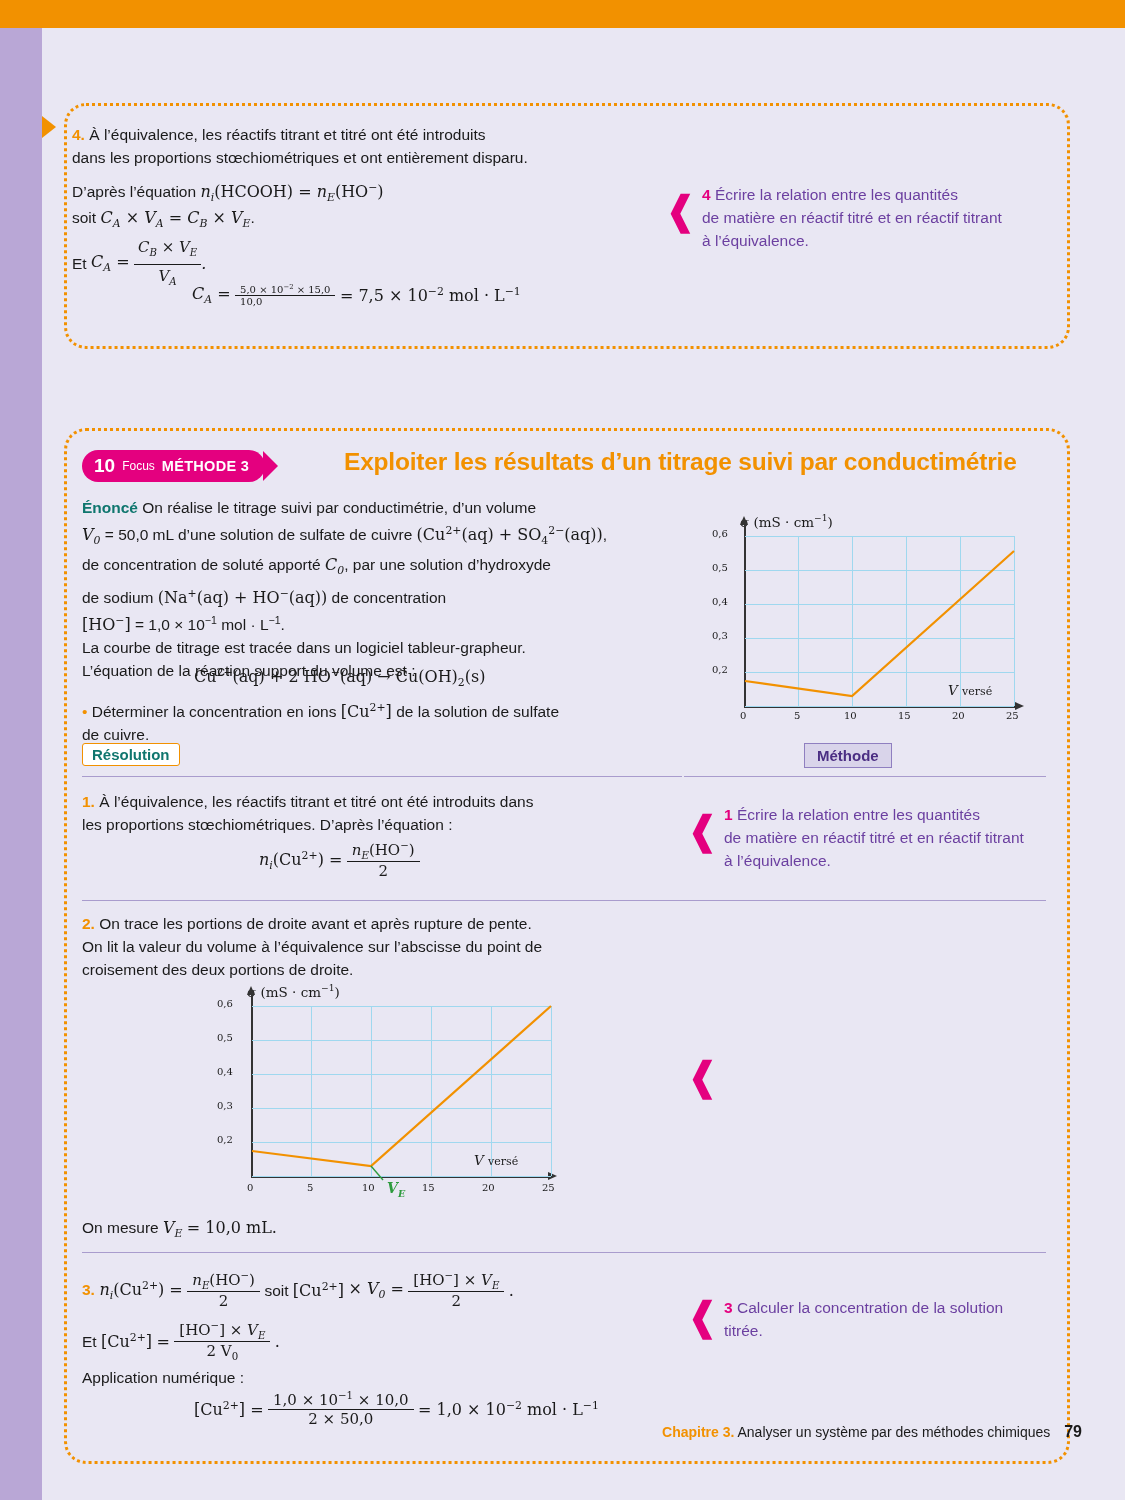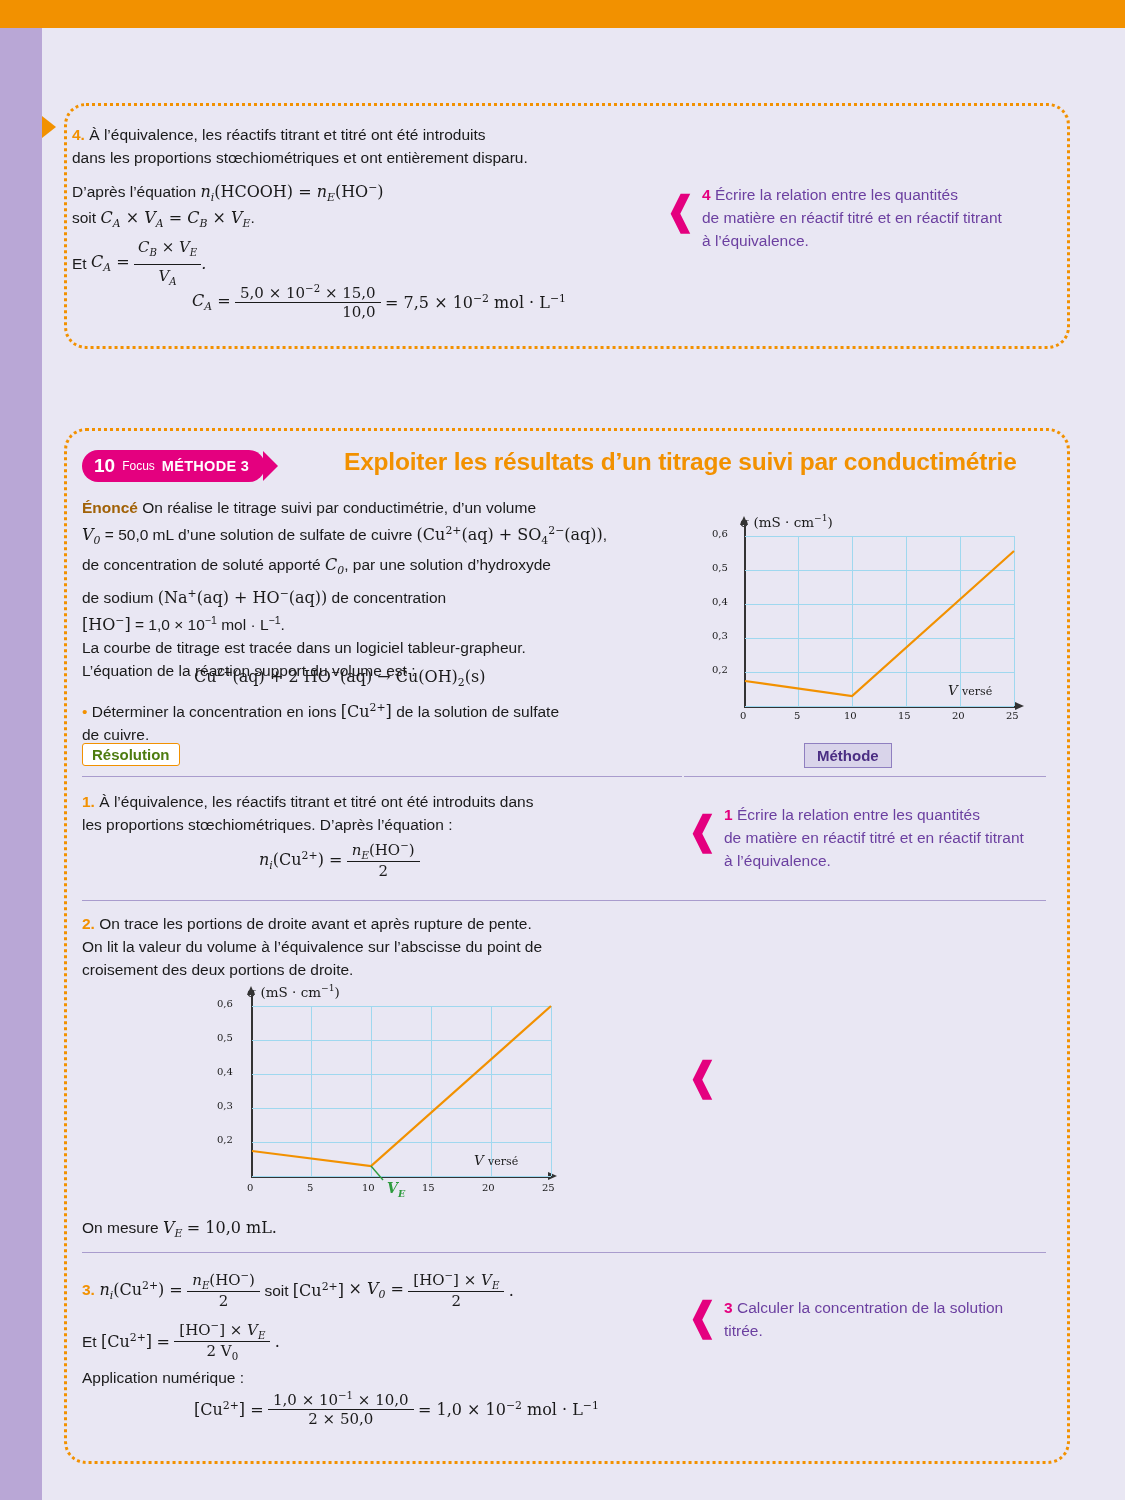--- a/index.html
+++ b/index.html
@@ -64,21 +64,21 @@
   .badge-arrow{
     width:0;height:0;border-top:15px solid transparent;border-bottom:15px solid transparent;
     border-left:15px solid #e4007f;margin-left:-2px;
   }
   .title10{
     position:absolute;left:280px;top:20px;color:#f29100;font-size:24.5px;font-weight:bold;
     font-family:"Liberation Sans",sans-serif;letter-spacing:-.2px;
   }
 
   .label-reso{
-    position:absolute;left:18px;top:315px;border:1.5px solid #f29100;color:#4d7c0f;
+    position:absolute;left:18px;top:315px;border:1.5px solid #f29100;color:#0f766e;
     font-weight:bold;font-size:15px;padding:2px 9px;border-radius:3px;background:#fff;
   }
   .label-meth{
     position:absolute;left:740px;top:315px;border:1px solid #8f7fc0;color:#4b2e83;
     font-weight:bold;font-size:15px;padding:3px 12px;background:#d9d4ea;
   }
   .rule{position:absolute;height:1px;background:#a99ccd;}
 
   
   .graph{position:absolute;}
@@ -124,21 +124,21 @@
     <span>Et</span>
     <span class="math" style="display:inline-block;vertical-align:middle;">C<sub>A</sub> =</span>
     <span style="display:inline-block;vertical-align:middle;text-align:center;font-family:'DejaVu Serif',serif;font-style:italic;font-size:15px;">
       <span style="display:block;padding:0 4px;">C<sub>B</sub> × V<sub>E</sub></span>
       <span style="display:block;border-top:1px solid #1a1a1a;padding:0 4px;">V<sub>A</sub></span>
     </span><span class="math">.</span>
   </div>
 
   <div class="content" style="left:150px;top:255px;">
     <span class="math" style="display:inline-block;vertical-align:middle;">C<sub>A</sub> =</span>
-    <span style="display:inline-block;vertical-align:middle;text-align:right;font-family:'DejaVu Serif',serif;font-size:15px;">
+    <span style="display:inline-block;vertical-align:middle;text-align:left;font-family:'DejaVu Serif',serif;font-size:10px;">
       <span style="display:block;padding:0 5px;">5,0 × 10<sup>−2</sup> × 15,0</span>
       <span style="display:block;border-top:1px solid #1a1a1a;padding:0 5px;">10,0</span>
     </span>
     <span class="mathu" style="vertical-align:middle;"> = 7,5 × 10<sup>−2</sup> mol · L<sup>−1</sup></span>
   </div>
 
   <div class="method-chev" style="left:622px;top:162px;">❰</div>
   <div class="method-text" style="left:660px;top:155px;width:380px;">
     <span class="method-num">4</span>
     <span>Écrire la relation entre les quantités</span><br>
@@ -155,21 +155,21 @@
         <span class="b-num">10</span>
         <span class="b-focus">Focus</span>
         <span class="b-meth">MÉTHODE 3</span>
       </div>
       <div class="badge-arrow"></div>
     </div>
 
     <div class="title10">Exploiter les résultats d’un titrage suivi par conductimétrie</div>
 
     <div class="content txt" style="left:18px;top:68px;width:600px;">
-      <span style="color:#a16207;font-weight:bold;">Énoncé</span>
+      <span style="color:#0f766e;font-weight:bold;">Énoncé</span>
       <span>On réalise le titrage suivi par conductimétrie, d’un volume</span><br>
       <span><span class="math">V</span><span class="math"><sub>0</sub></span> = 50,0 mL d’une solution de sulfate de cuivre <span class="mathu">(Cu<sup>2+</sup>(aq) + SO<sub>4</sub><sup>2−</sup>(aq))</span>,</span><br>
       <span>de concentration de soluté apporté <span class="math">C<sub>0</sub></span>, par une solution d’hydroxyde</span><br>
       <span>de sodium <span class="mathu">(Na<sup>+</sup>(aq) + HO<sup>−</sup>(aq))</span> de concentration</span><br>
       <span><span class="mathu">[HO<sup>−</sup>]</span> = 1,0 × 10<sup>−1</sup> mol · L<sup>−1</sup>.</span><br>
       <span>La courbe de titrage est tracée dans un logiciel tableur-grapheur.</span><br>
       <span>L’équation de la réaction support du volume est :</span>
     </div>
 
     <div class="content" style="left:130px;top:238px;">
@@ -353,14 +353,18 @@
 
     <div class="method-chev" style="left:622px;top:868px;">❰</div>
     <div class="method-text" style="left:660px;top:868px;width:380px;">
       <span class="method-num">3</span>
       <span>Calculer la concentration de la solution</span><br>
       <span>titrée.</span>
     </div>
 
   </div>
 
+  <div class="footer">
+    <span class="ch">Chapitre 3.</span><span> Analyser un système par des méthodes chimiques</span>
+    <span class="pg" style="margin-left:10px;">79</span>
+  </div>
 
 </div>
 
 </body></html>

